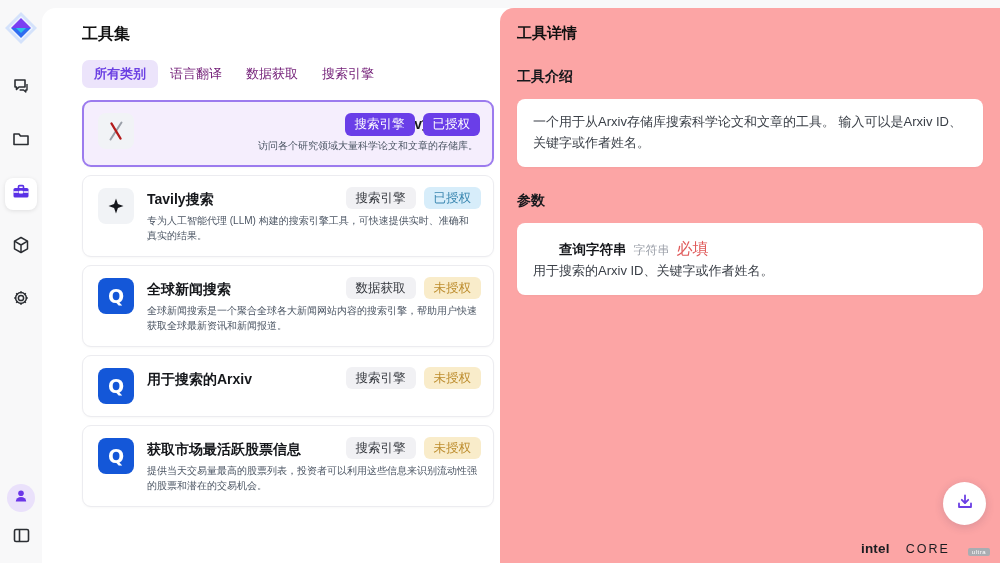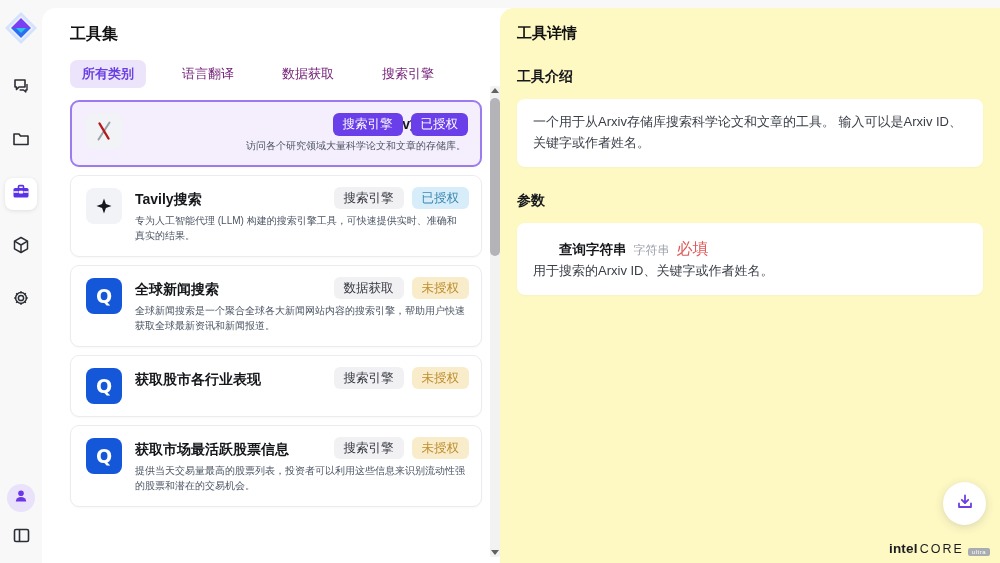--- a/index.html
+++ b/index.html
@@ -13,23 +13,23 @@
   .rail-nav { margin-top:26px; display:flex; flex-direction:column; align-items:center; gap:21px; }
   .rail-item { width:32px; height:32px; display:flex; align-items:center; justify-content:center; border-radius:8px; cursor:pointer; }
   .rail-item.active { background:#ffffff; box-shadow:0 1px 4px rgba(0,0,0,.10); }
   .rail-bottom { margin-top:auto; display:flex; flex-direction:column; align-items:center; gap:13px; }
   .avatar-wrap { width:28px; height:28px; border-radius:50%; background:#eae1fb; display:flex; align-items:center; justify-content:center; }
 
   
   .sheet { position:absolute; left:42px; top:8px; right:0; bottom:0; background:#ffffff; border-top-left-radius:14px; overflow:hidden; }
 
   
-  .list-panel { position:absolute; left:4px; top:0; width:458px; height:100%; padding:16px 22px 8px 24px; overflow:hidden; }
+  .list-panel { position:absolute; left:16px; top:0; width:458px; height:100%; padding:16px 22px 8px 24px; overflow:hidden; }
   .list-title { font-size:16px; font-weight:bold; color:#111; }
-  .tabs { display:flex; align-items:center; gap:24px; margin-top:15px; }
+  .tabs { display:flex; align-items:center; gap:0; margin-top:15px; }
   .tab { font-size:13px; color:#701a75; padding:5px 12px; border-radius:7px; cursor:pointer; white-space:nowrap; }
   .tab.active { background:#ece4fb; color:#6b40e3; font-weight:bold; }
   .cards { margin-top:12px; }
   .card { position:relative; display:flex; gap:13px; background:#ffffff; border:1px solid #ececf0; border-radius:9px; padding:12px 15px; margin-bottom:8px; box-shadow:0 1px 2px rgba(20,20,40,.03); cursor:pointer; }
   .card.selected { background:#f5eefd; border:2px solid #9c7bee; padding:11px 14px;text-align:right; }
   .tool-icon { flex:0 0 36px; width:36px; height:36px; border-radius:8px; background:#f1f3f6; display:flex; align-items:center; justify-content:center; overflow:hidden; }
   .tool-icon.blue { background:#1457d8; }
   .tool-icon .q-glyph { color:#fff; font-weight:bold; font-size:19px; font-family:"DejaVu Sans",sans-serif; }
   .card-main { flex:1; min-width:0; padding-top:1px; }
   .tool-name { font-size:14px; font-weight:bold; color:#15171b; line-height:20px; }
@@ -42,33 +42,33 @@
   .badge.yellow{ background:#f9ecca; color:#bd8d2e; }
 
   
   .vscroll { position:absolute; right:4px; top:78px; bottom:6px; width:10px; background:#f2f2f3; border-radius:2px; }
   .vscroll .thumb { position:absolute; left:0; top:12px; width:10px; height:158px; background:#b4b4b8; border-radius:5px; cursor:grab; }
   .arr { position:absolute; left:1px; width:0; height:0; border-left:4px solid transparent; border-right:4px solid transparent; }
   .arr.up { top:2px; border-bottom:5px solid #5f6165; }
   .arr.down { bottom:2px; border-top:5px solid #5f6165; }
 
   
-  .details { position:absolute; left:458px; top:0; right:0; bottom:0; background:#fef9c3; border-top-left-radius:14px; padding:16px 17px 0 17px; }
+  .details { position:absolute; left:458px; top:0; right:0; bottom:0; background:#fca5a5; border-top-left-radius:14px; padding:16px 17px 0 17px; }
   .details-title { font-size:15px; font-weight:bold; color:#111; }
   .section-h { font-size:14px; font-weight:bold; color:#16181c; margin-top:25px; }
   .white-card { margin-top:13px; background:#ffffff; border-radius:8px; padding:13px 16px; font-size:13px; color:#3a3f47; line-height:1.6; box-shadow:0 1px 2px rgba(20,20,40,.03); }
   .param-head { display:flex; align-items:baseline; gap:7px;margin-left:26px; }
   .param-name { font-size:13.5px; font-weight:bold; color:#15171b; }
   .param-type { font-size:12px; color:#989da6; }
   .param-req  { font-size:16px; color:#e05b5b; }
   .param-desc { margin-top:0; font-size:13px; color:#3a3f47; }
 
   
   .fab { position:absolute; right:14px; bottom:38px; width:43px; height:43px; border-radius:50%; background:#ffffff; box-shadow:0 2px 10px rgba(40,40,80,.16); display:flex; align-items:center; justify-content:center; cursor:pointer; z-index:5; }
-  .brand { position:absolute; right:10px; bottom:7px; z-index:5; display:flex; align-items:baseline; gap:2px;margin-top:43px; }
+  .brand { position:absolute; right:10px; bottom:7px; z-index:5; display:flex; align-items:baseline; gap:16px;margin-top:43px; }
   .brand .b1 { font-size:13.5px; font-weight:bold; color:#1b1d21; letter-spacing:.2px; }
   .brand .b2 { font-size:12.5px; color:#1b1d21; letter-spacing:2px; text-transform:uppercase; font-weight:400; }
   .brand .b3 { font-size:6px; color:#ffffff; background:#a9adb2; border-radius:2px; padding:1px 4px; align-self:flex-end; margin-left:2px; letter-spacing:.5px; }
 </style>
 </head>
 <body>
 
 <div class="app">
 
   <div class="rail">
@@ -204,21 +204,21 @@
             <span class="badge gray">数据获取</span>
             <span class="badge yellow">未授权</span>
           </div>
         </div>
 
         <div class="card">
           <div class="tool-icon blue">
               <span class="q-glyph">Q</span>
             </div>
           <div class="card-main">
-            <div class="tool-name">获取股市各行业表现</div>
+            <div class="tool-name">用于搜索的Arxiv</div>
           </div>
           <div class="card-badges">
             <span class="badge gray">搜索引擎</span>
             <span class="badge yellow">未授权</span>
           </div>
         </div>
 
         <div class="card">
           <div class="tool-icon blue">
               <span class="q-glyph">Q</span>

